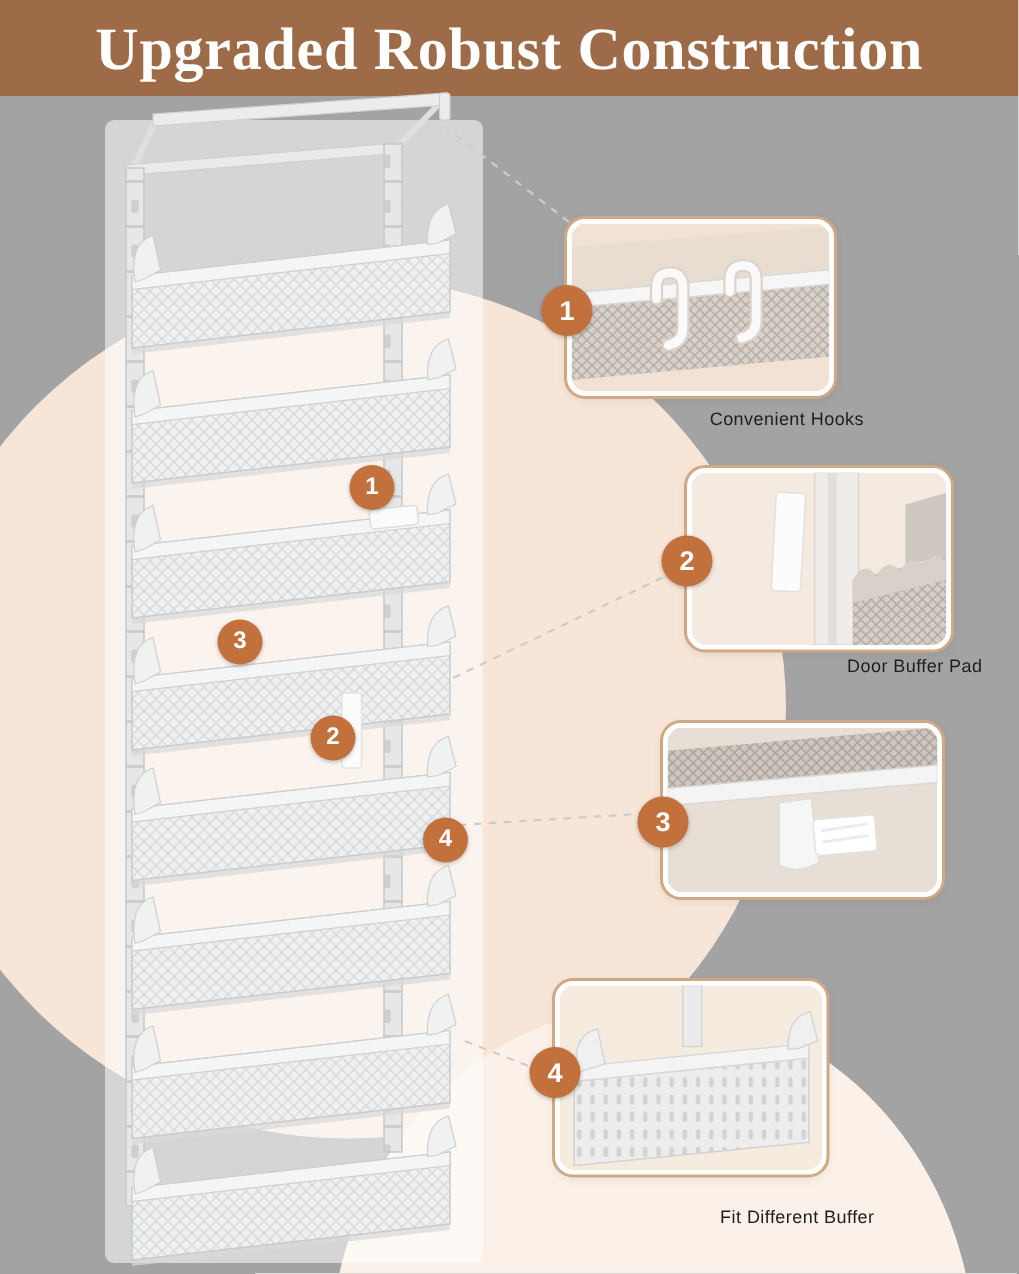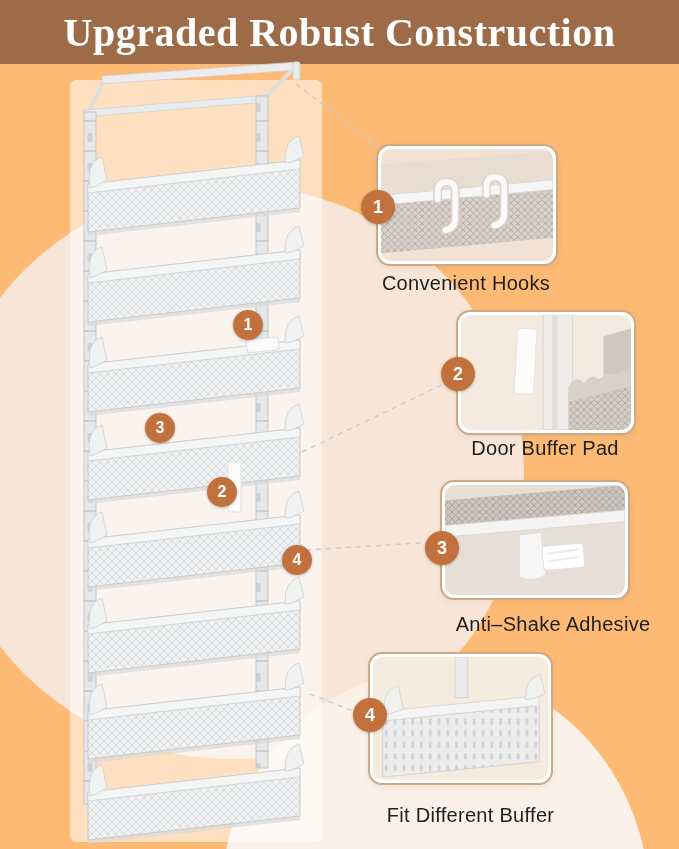--- a/index.html
+++ b/index.html
@@ -1,39 +1,39 @@
 <!DOCTYPE html>
 <html style="--header-bg: #9e6b48; --header-text: #ffffff; --badge-bg: #c2713c; --card-border: #cfa884; --peach-circle: #f7e5d7; --cream-circle: #fbf1e8; --label-text: #1e1e1e; --dashed-line: #cccccc;"><head>
 <meta charset="utf-8">
 <style>
   *{box-sizing:border-box;margin:0;padding:0}
   html,body{background:#ffffff}
   body{font-family:"Liberation Sans",sans-serif}
-  .page{position:relative;width:679px;height:849px;background:#fdba74;overflow:hidden}
+  .page{position:relative;width:679px;height:849px;background:#a3a3a3;overflow:hidden}
 
   .header{position:absolute;left:0;top:0;width:679px;height:64px;
     background:var(--header-bg,#9e6b48);display:flex;align-items:center;justify-content:center}
   .header h1{font-family:"Liberation Serif",serif;font-weight:700;font-size:40px;
     color:var(--header-text,#ffffff);letter-spacing:.5px;white-space:nowrap}
 
   .bg-svg{position:absolute;left:0;top:0}
 
   .card{position:absolute;background:#ffffff;border:2px solid var(--card-border,#cfa884);
     border-radius:14px;box-shadow:0 2px 6px rgba(0,0,0,.06)}
   .shot{position:absolute;inset:3px;border-radius:10px;overflow:hidden}
   .shot svg{display:block;width:100%;height:100%}
 
   .badge{position:absolute;border-radius:50%;background:var(--badge-bg,#c2713c);color:#fff;
     display:flex;align-items:center;justify-content:center;font-weight:700;
     box-shadow:0 1px 3px rgba(0,0,0,.25);z-index:5}
   .badge.r{width:30px;height:30px;font-size:16px}
   .badge.c{width:34px;height:34px;font-size:18px}
 
-  .card-label{position:absolute;font-size:20px;color:var(--label-text,#1e1e1e);
-    text-align:center;letter-spacing:.3px;white-space:nowrap}
+  .card-label{position:absolute;font-size:12px;color:var(--label-text,#1e1e1e);
+    text-align:right;letter-spacing:.3px;white-space:nowrap}
 </style>
 </head>
 <body>
 
 <div class="page">
 
   <div class="header">
     <h1>Upgraded Robust Construction</h1>
   </div>
 
@@ -171,21 +171,20 @@
         <polygon points="0,42 184,26 184,38 0,54" fill="#f4f4f4" stroke="#d8d8d8"></polygon>
         <path d="M76,52 l22,-3 l5,44 q-14,9 -27,2 Z" fill="#f6f6f6" stroke="#dddddd"></path>
         <g transform="rotate(-5 120 74)">
           <rect x="100" y="62" width="42" height="25" rx="3" fill="#ffffff" stroke="#e2e2e2"></rect>
           <line x1="105" y1="70" x2="137" y2="68" stroke="#ececec" stroke-width="2"></line>
           <line x1="105" y1="78" x2="137" y2="76" stroke="#ececec" stroke-width="2"></line>
         </g>
       </svg>
     </div>
   </div>
-  <div class="card-label" style="left:428px;top:613px;width:250px">Anti–Shake Adhesive</div>
 
   <div class="card" style="left:368px;top:652px;width:185px;height:133px">
     <div class="badge c" style="left:-17px;top:44px">4</div>
     <div class="shot">
       <svg viewBox="0 0 179 127" preserveAspectRatio="none">
         <defs>
           <pattern id="slotsC4" width="9" height="12" patternUnits="userSpaceOnUse">
             <rect width="9" height="12" fill="#ededed"></rect>
             <rect x="3" y="3" width="3" height="7" rx="1.5" fill="#d2d2d2"></rect>
           </pattern>

